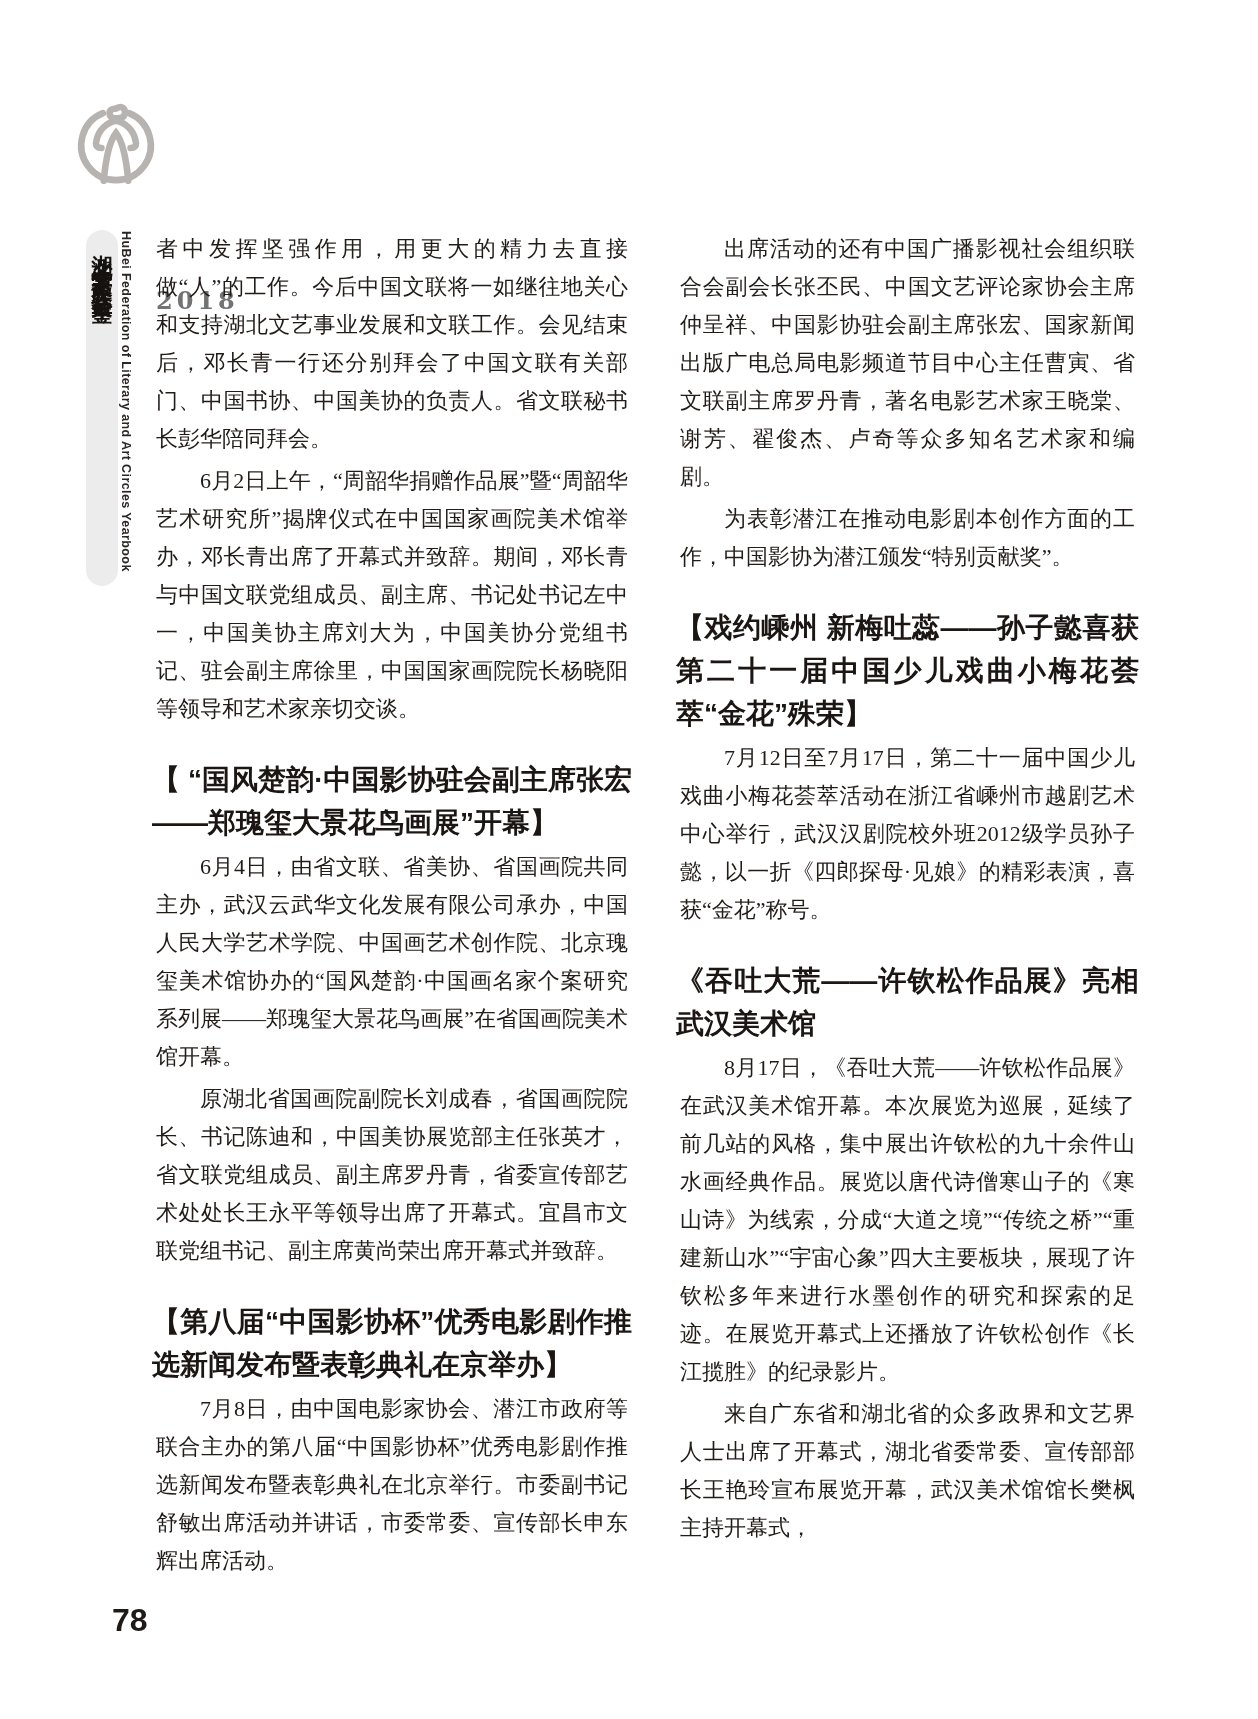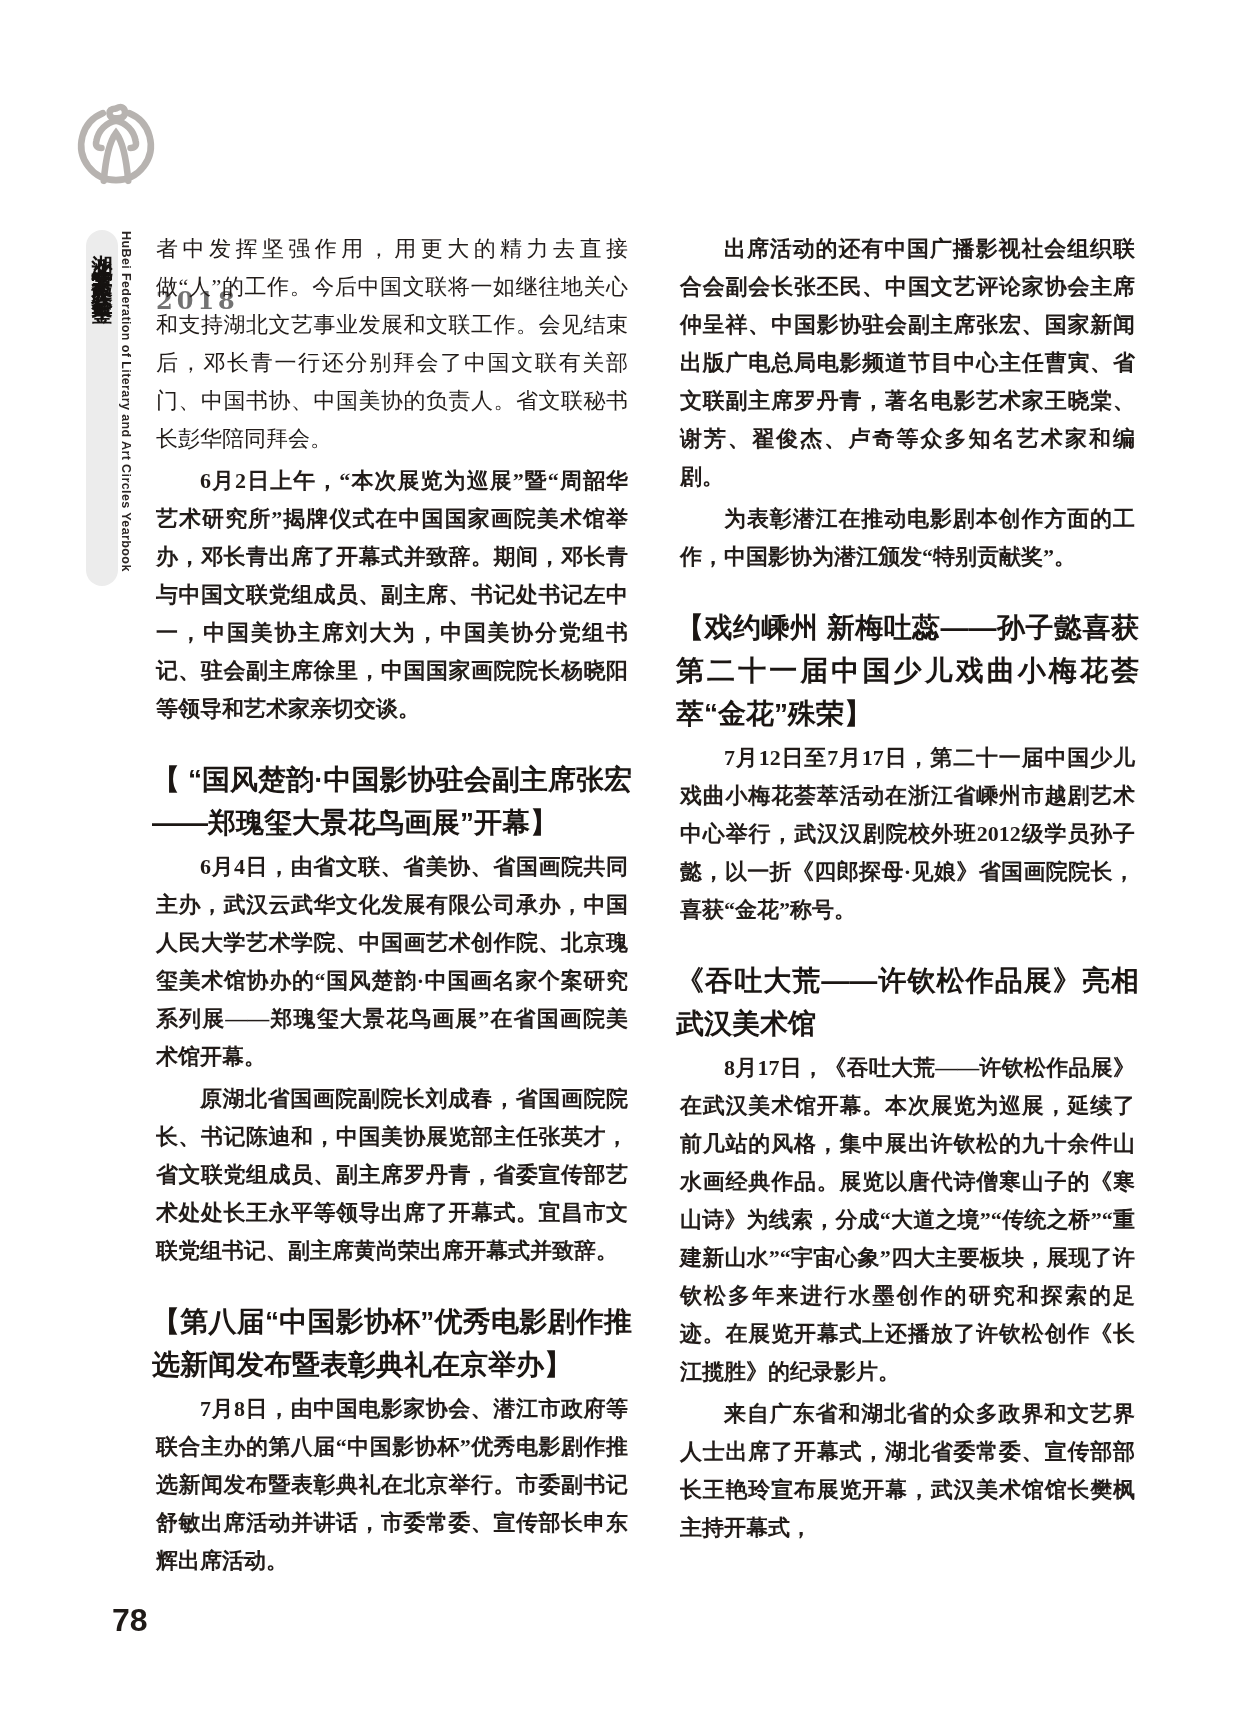--- a/index.html
+++ b/index.html
@@ -30,21 +30,21 @@
     white-space:nowrap;
   }
   .col {
     position:absolute; top:226px;
     font-size:22px; line-height:38px;
     text-align:justify; text-justify:inter-character;
   }
   .col-left  { left:152px; width:480px; }
   .col-right { left:676px; width:463px; }
   .paragraph { margin:4px; }
-  .paragraph.indent { text-indent:2em;font-weight:bold; }
+  .paragraph.indent { text-indent:2em; }
   .heading {
     font-family:"Liberation Sans","DejaVu Sans",sans-serif;
     font-weight:bold; font-size:28px; line-height:43px;
     margin:30px 0 4px 0; color:#1b1613;
   }
   .col > .heading:first-child { margin-top:0; }
   .page-number {
     position:absolute; left:112px; top:1602px;
     font-family:"Liberation Sans","DejaVu Sans",sans-serif;
     font-weight:bold; font-size:32px; color:#1f1a17;
@@ -66,33 +66,33 @@
       </g>
     </svg>
     <div class="year">2018</div>
   </div>
 
   <div class="sidebar-cn">湖北省文学艺术界联合会年鉴</div>
   <div class="sidebar-en">HuBei Federation of Literary and Art Circles Yearbook</div>
 
   <div class="col col-left">
       <div class="paragraph">者中发挥坚强作用，用更大的精力去直接做“人”的工作。今后中国文联将一如继往地关心和支持湖北文艺事业发展和文联工作。会见结束后，邓长青一行还分别拜会了中国文联有关部门、中国书协、中国美协的负责人。省文联秘书长彭华陪同拜会。</div>
-      <div class="paragraph indent">6月2日上午，“本次展览为巡展”暨“周韶华艺术研究所”揭牌仪式在中国国家画院美术馆举办，邓长青出席了开幕式并致辞。期间，邓长青与中国文联党组成员、副主席、书记处书记左中一，中国美协主席刘大为，中国美协分党组书记、驻会副主席徐里，中国国家画院院长杨晓阳等领导和艺术家亲切交谈。</div>
+      <div class="paragraph indent">6月2日上午，“周韶华捐赠作品展”暨“周韶华艺术研究所”揭牌仪式在中国国家画院美术馆举办，邓长青出席了开幕式并致辞。期间，邓长青与中国文联党组成员、副主席、书记处书记左中一，中国美协主席刘大为，中国美协分党组书记、驻会副主席徐里，中国国家画院院长杨晓阳等领导和艺术家亲切交谈。</div>
       <div class="heading">【 “国风楚韵·中国影协驻会副主席张宏——郑瑰玺大景花鸟画展”开幕】</div>
       <div class="paragraph indent">6月4日，由省文联、省美协、省国画院共同主办，武汉云武华文化发展有限公司承办，中国人民大学艺术学院、中国画艺术创作院、北京瑰玺美术馆协办的“国风楚韵·中国画名家个案研究系列展——郑瑰玺大景花鸟画展”在省国画院美术馆开幕。</div>
       <div class="paragraph indent">原湖北省国画院副院长刘成春，省国画院院长、书记陈迪和，中国美协展览部主任张英才，省文联党组成员、副主席罗丹青，省委宣传部艺术处处长王永平等领导出席了开幕式。宜昌市文联党组书记、副主席黄尚荣出席开幕式并致辞。</div>
       <div class="heading">【第八届“中国影协杯”优秀电影剧作推选新闻发布暨表彰典礼在京举办】</div>
       <div class="paragraph indent">7月8日，由中国电影家协会、潜江市政府等联合主办的第八届“中国影协杯”优秀电影剧作推选新闻发布暨表彰典礼在北京举行。市委副书记舒敏出席活动并讲话，市委常委、宣传部长申东辉出席活动。</div>
     </div>
 
   <div class="col col-right">
       <div class="paragraph indent">出席活动的还有中国广播影视社会组织联合会副会长张丕民、中国文艺评论家协会主席仲呈祥、中国影协驻会副主席张宏、国家新闻出版广电总局电影频道节目中心主任曹寅、省文联副主席罗丹青，著名电影艺术家王晓棠、谢芳、翟俊杰、卢奇等众多知名艺术家和编剧。</div>
       <div class="paragraph indent">为表彰潜江在推动电影剧本创作方面的工作，中国影协为潜江颁发“特别贡献奖”。</div>
       <div class="heading">【戏约嵊州 新梅吐蕊——孙子懿喜获第二十一届中国少儿戏曲小梅花荟萃“金花”殊荣】</div>
-      <div class="paragraph indent">7月12日至7月17日，第二十一届中国少儿戏曲小梅花荟萃活动在浙江省嵊州市越剧艺术中心举行，武汉汉剧院校外班2012级学员孙子懿，以一折《四郎探母·见娘》省国画院院长，喜获“金花”称号。</div>
+      <div class="paragraph indent">7月12日至7月17日，第二十一届中国少儿戏曲小梅花荟萃活动在浙江省嵊州市越剧艺术中心举行，武汉汉剧院校外班2012级学员孙子懿，以一折《四郎探母·见娘》的精彩表演，喜获“金花”称号。</div>
       <div class="heading">《吞吐大荒——许钦松作品展》亮相武汉美术馆</div>
       <div class="paragraph indent">8月17日，《吞吐大荒——许钦松作品展》在武汉美术馆开幕。本次展览为巡展，延续了前几站的风格，集中展出许钦松的九十余件山水画经典作品。展览以唐代诗僧寒山子的《寒山诗》为线索，分成“大道之境”“传统之桥”“重建新山水”“宇宙心象”四大主要板块，展现了许钦松多年来进行水墨创作的研究和探索的足迹。在展览开幕式上还播放了许钦松创作《长江揽胜》的纪录影片。</div>
       <div class="paragraph indent">来自广东省和湖北省的众多政界和文艺界人士出席了开幕式，湖北省委常委、宣传部部长王艳玲宣布展览开幕，武汉美术馆馆长樊枫主持开幕式，</div>
     </div>
 
   <div class="page-number">78</div>
 
 </div>
 
 </body></html>

